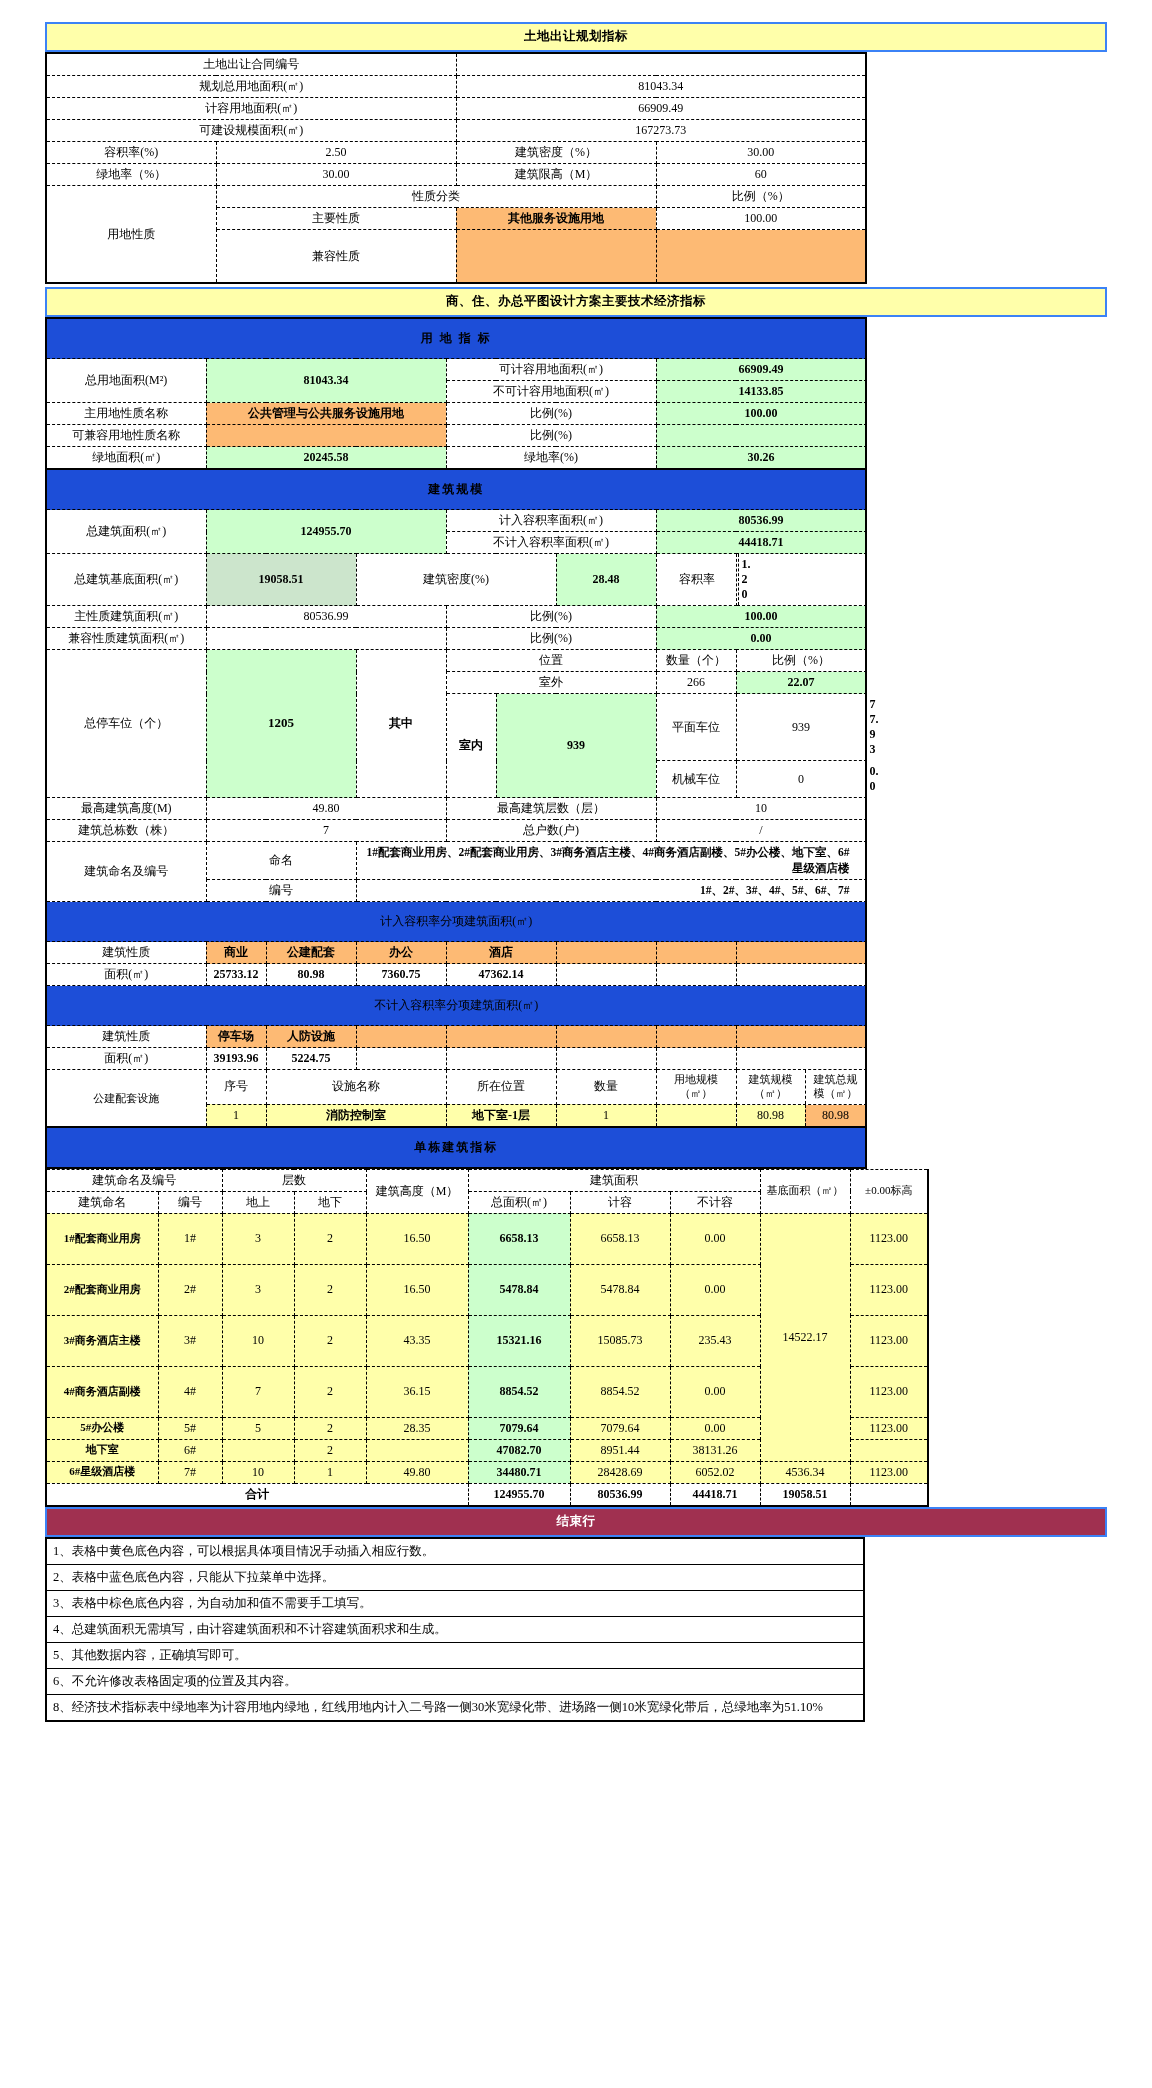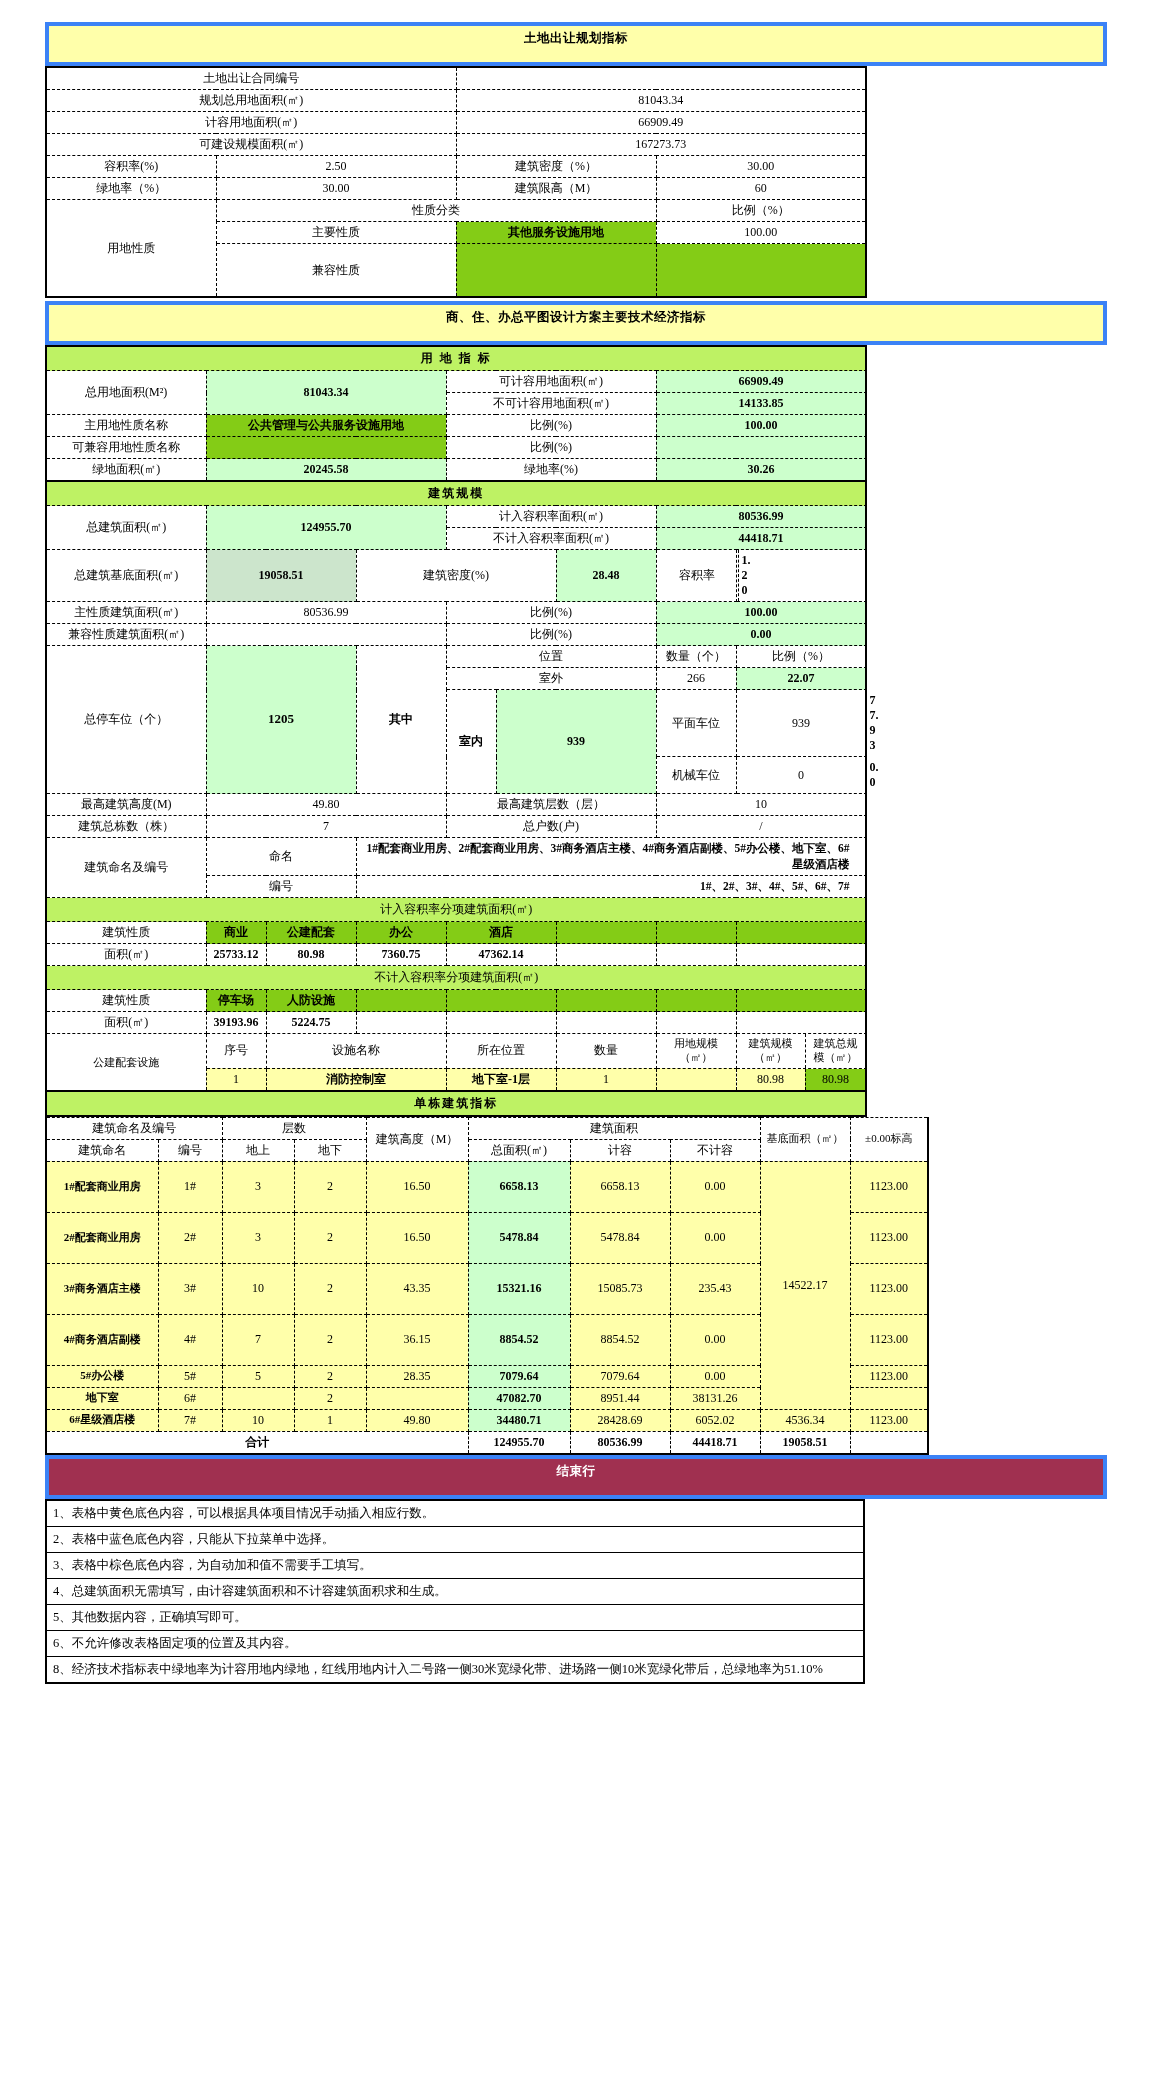--- a/index.html
+++ b/index.html
@@ -21,22 +21,22 @@
     padding: 22px 45px 0 45px;
     box-sizing: border-box;
   }
 
   
   .band {
     background: #ffffaa;
     text-align: center;
     font-weight: bold;
     font-size: 12.5px;
-    padding: 4px 0 15px 0;
-    border: 4px solid #3b82f6;
+    padding: 4px 0 5px 0;
+    border: 2px solid #3b82f6;
     letter-spacing: .5px;
   }
   .band.end {
     background: #a03050;
     color: #ffffff;
   }
 
   
   table {
     border-collapse: collapse;
@@ -56,29 +56,29 @@
     word-break: break-all;
   }
   .bold { font-weight: bold; }
   .small { font-size: 11px; }
   .right { text-align: right; padding-right: 16px; }
 
   
   .sec {
     font-weight: bold;
     letter-spacing: 2px;
-    background: #bef264;
+    background: #1d4ed8;
     border-top: 2.5px solid #000;
     border-bottom: 1px dashed #000;
-    padding: 4px 0;
+    padding: 12px 0;
   }
   .sec.noTop { border-top: 1px dashed #000; }
 
   
-  .blue  { background: #84cc16; }
+  .blue  { background: #fdba74; }
   .green { background: #ccffcc; }
   .green-d { background: #cce5cc; }
   .yellow{ background: #ffffaa; }
 
   
   .notes {
     border: 2.5px solid #000;
     width: 820px;
     box-sizing: border-box;
     margin-top: 0px;

